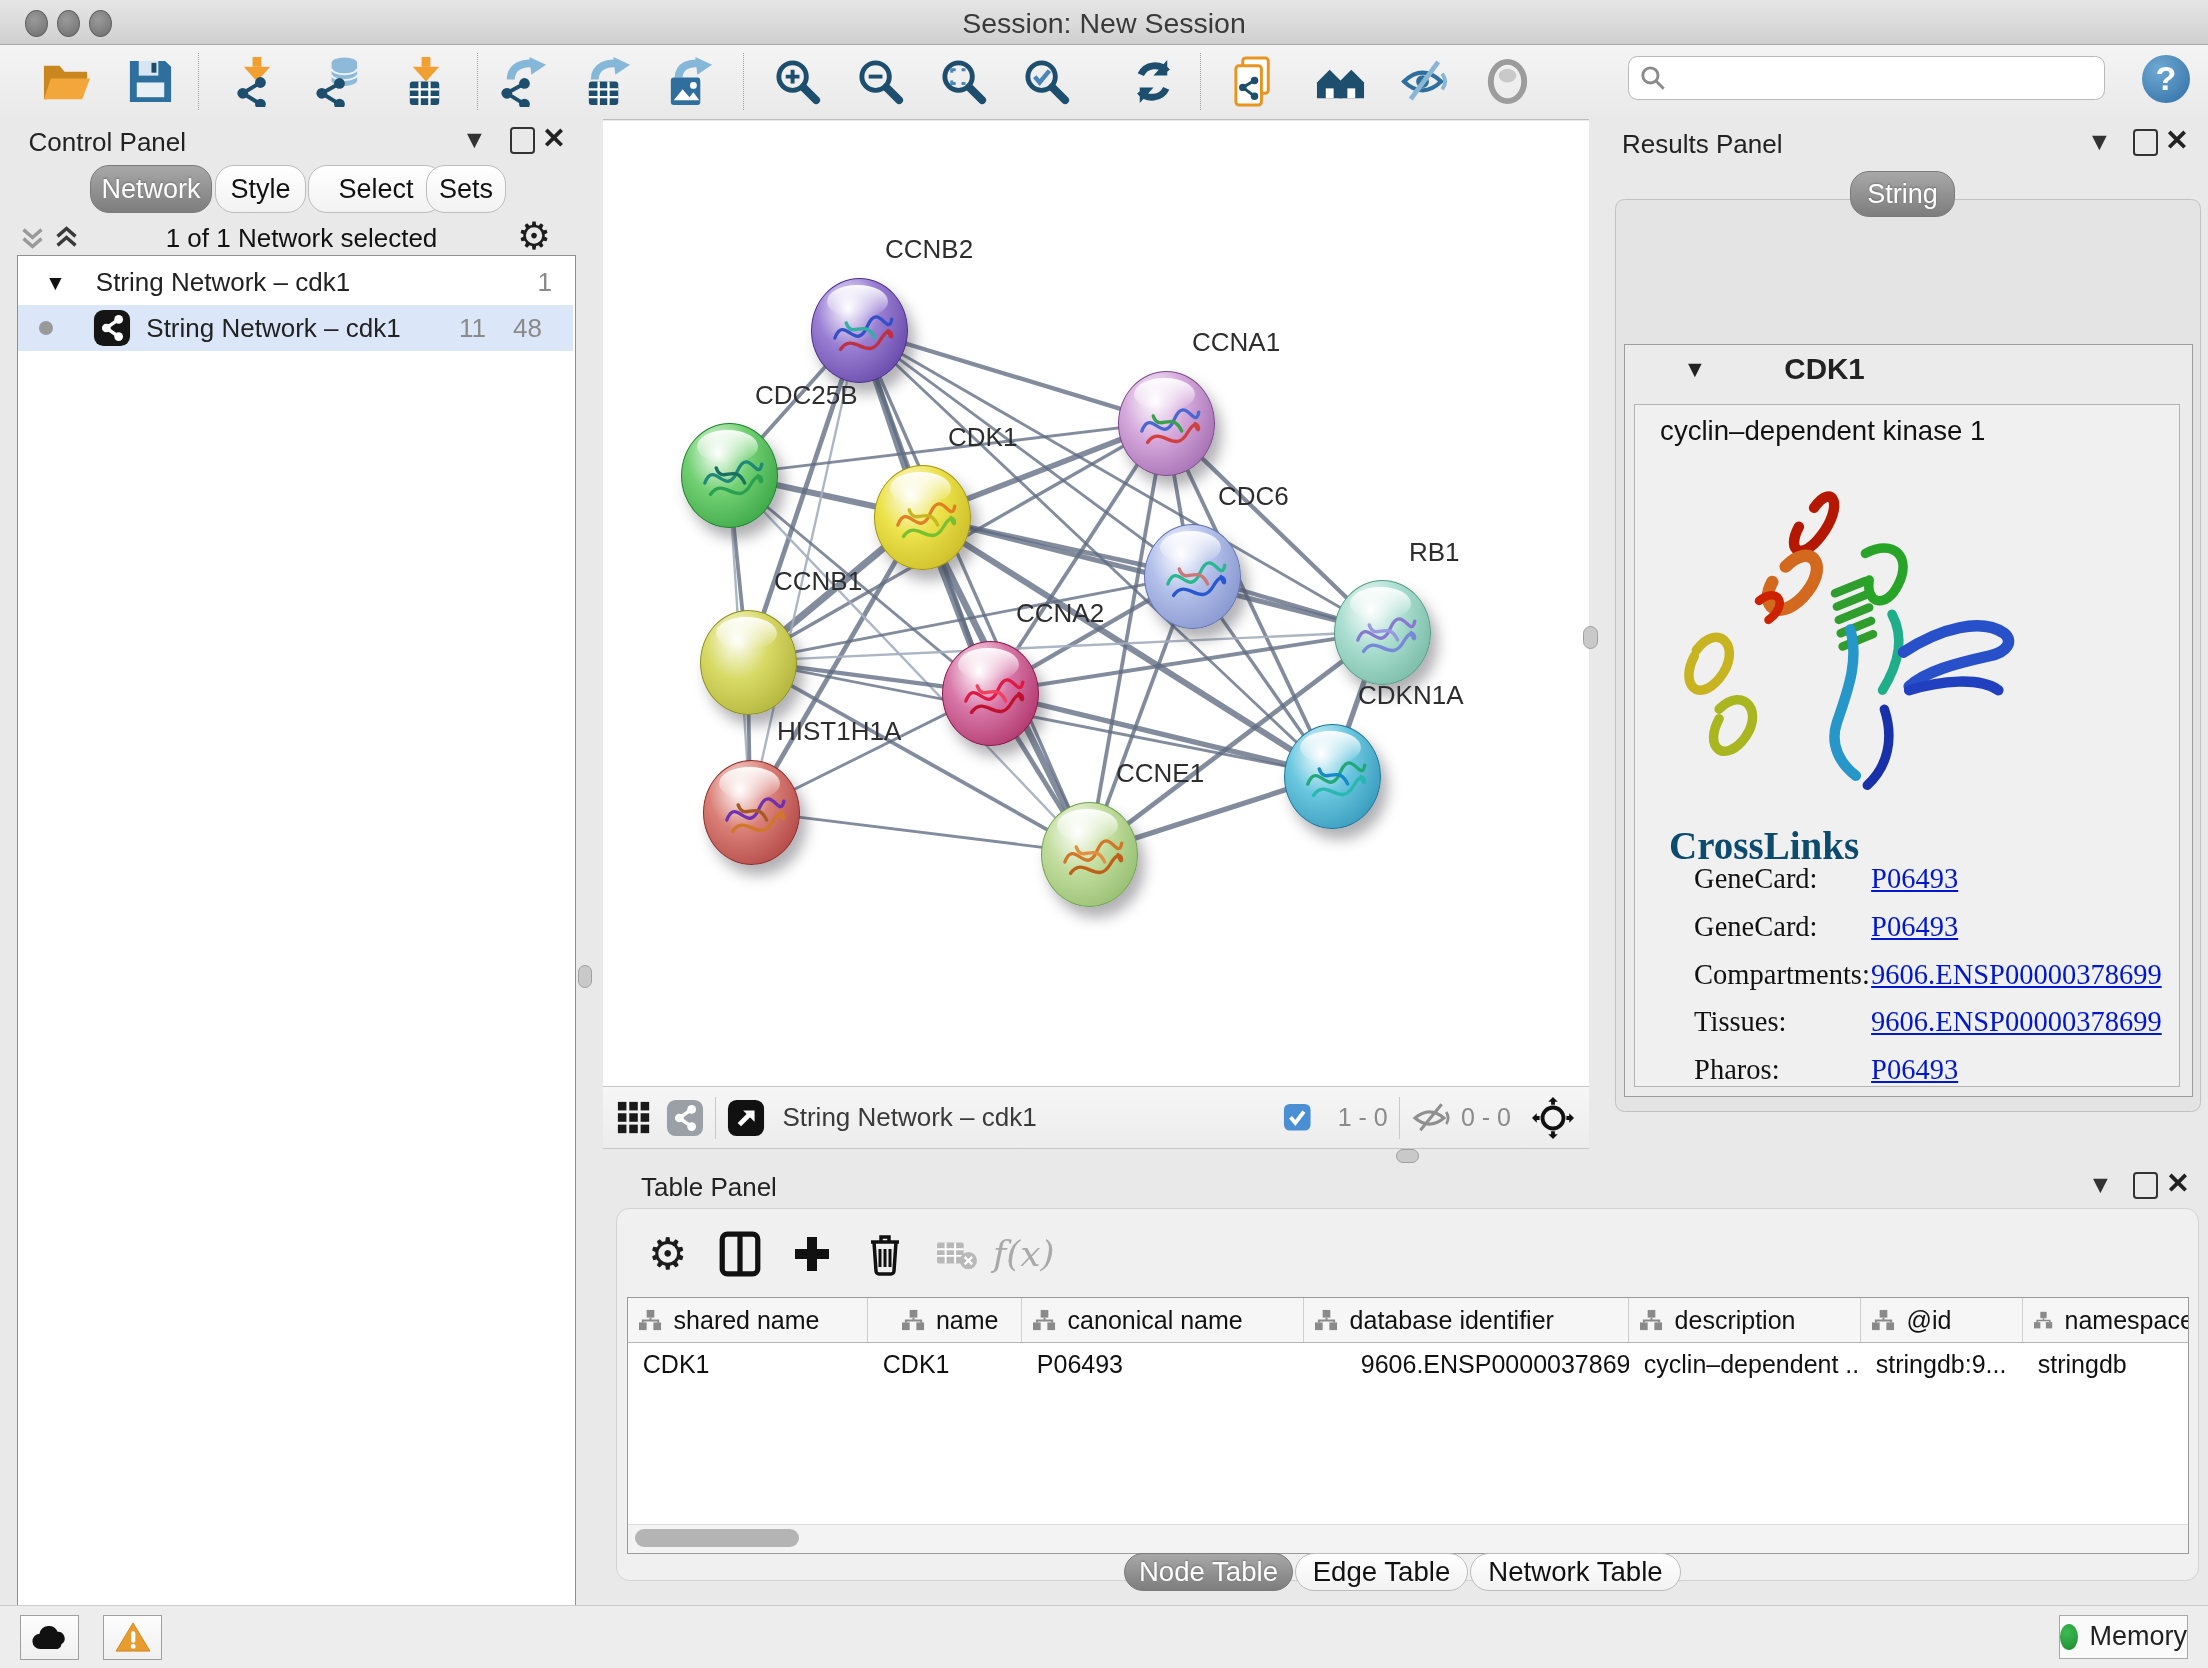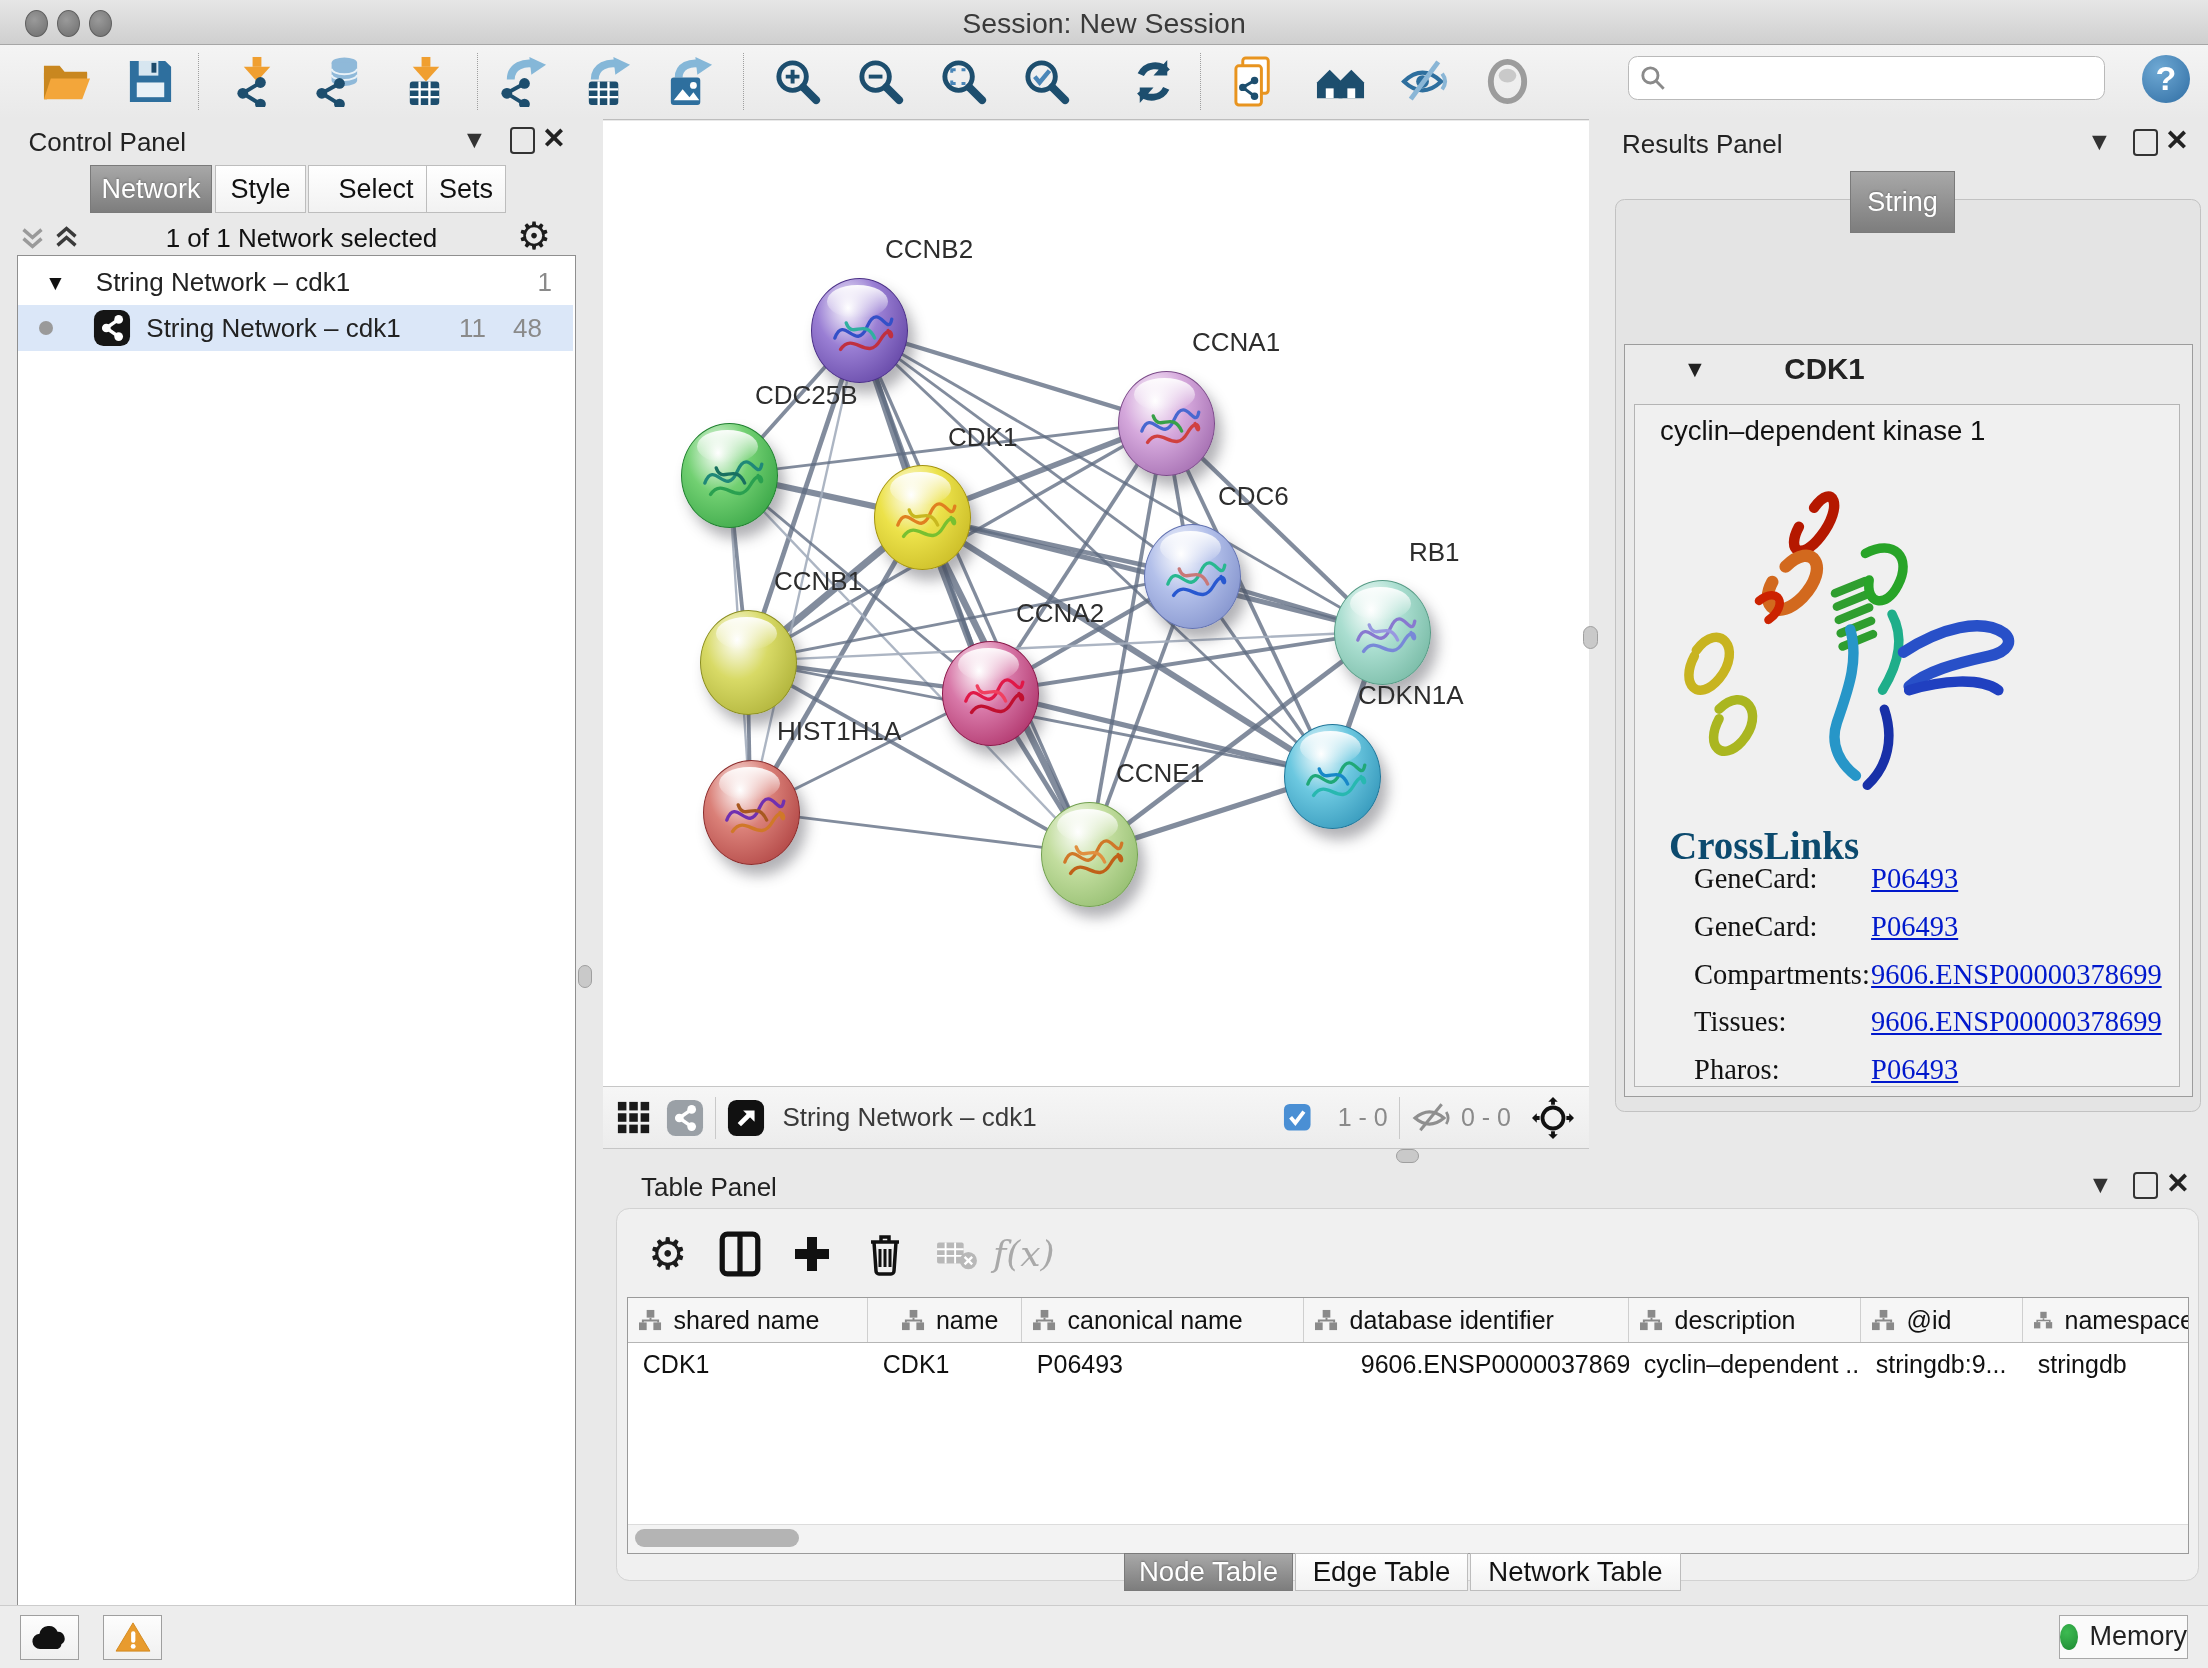--- a/index.html
+++ b/index.html
@@ -28,21 +28,21 @@
     background:radial-gradient(circle at 35% 30%,#6fa9d4,#2f6da3);color:#fff;font-size:34px;font-weight:bold;
     display:flex;align-items:center;justify-content:center}
 
   
   .ph-title{font-size:26px;color:#222}
   .ph-ico{font-size:25px;color:#333;line-height:25px}
   .float-ico{width:21px;height:23px;border:2.9px solid #333;border-radius:3.8px}
   .close-ico{font-size:28.5px;font-weight:bold;color:#222;line-height:27px}
 
   
-  .tab{height:48px;border:1px solid #bdbdbd;border-radius:0;box-sizing:border-box;
+  .tab{height:48px;border:1px solid #bdbdbd;border-radius:19px;box-sizing:border-box;
     background:linear-gradient(#ffffff,#f2f2f2);display:flex;align-items:center;justify-content:center;
     font-size:27px;color:#111}
   .tab.active{background:linear-gradient(#a8a8a8,#7d7d7d);color:#fff;border-color:#7a7a7a;
     text-shadow:0 -1px 1.9px rgba(0,0,0,.25)}
 
   
   #control-panel{left:0;top:119px;width:603px;height:1487px;background:#e9e9e9}
   #tree-box{left:17px;top:136px;width:559px;height:1441px;background:#fff;border:1.9px solid #8f8f8f;box-sizing:border-box}
   .tree-row{left:0;width:555px;height:46px;display:flex;align-items:center;font-size:26px}
   .tree-count{color:#8a8a8a;font-size:26px}
@@ -58,21 +58,21 @@
   #view-bar{left:0;top:965px;width:986px;height:61px;background:linear-gradient(#f6f6f6,#ececec);
     border-top:1px solid #c6c6c6;border-bottom:1px solid #c6c6c6;display:flex;align-items:center}
   .vb-sep{width:0;height:42px;border-left:1px solid #c9c9c9;margin:0 11.4px}
   .vb-num{font-size:25px;color:#8a8a8a}
   #view-bar .net-name{font-size:26px;color:#3a3a3a;margin-left:17px}
 
   
   #results{left:1589px;top:119px;width:619px;height:1028px;background:#e9e9e9}
   #res-outer{left:26px;top:80px;width:584px;height:911px;background:#e4e4e4;
     border:1px solid #c2c2c2;border-radius:9.5px}
-  #res-tab{left:261px;top:52px;width:105px;height:62px;z-index:3}
+  #res-tab{left:261px;top:52px;width:105px;height:46px;z-index:3}
   .res-btn{top:26px;height:46px;background:linear-gradient(#ffffff,#f1f1f1);border:1px solid #bdbdbd;
     border-radius:8.6px;display:flex;align-items:center;justify-content:center;font-size:27.6px;box-shadow:0 1px 1.9px rgba(0,0,0,.15)}
   #btn-box{left:7.6px;top:39px;width:567px;height:97px;border:1.9px solid #b3b3b3;background:#ebebeb}
   #gene-box{left:7.6px;top:144px;width:567px;height:751px;border:1.9px solid #9c9c9c;background:#ebebeb}
   #gene-head{left:0;top:0;width:100%;height:48px;display:flex;align-items:center}
   #desc-box{left:9.5px;top:59px;width:544px;height:681px;border:1px solid #b4b4b4;background:#f0f0f0}
   .xl-row{position:absolute;font-family:"Liberation Serif",serif;font-size:28.5px;color:#111}
   .xl-link{font-family:"Liberation Serif",serif;font-size:28.5px;color:#0018cc;text-decoration:underline}
 
   

